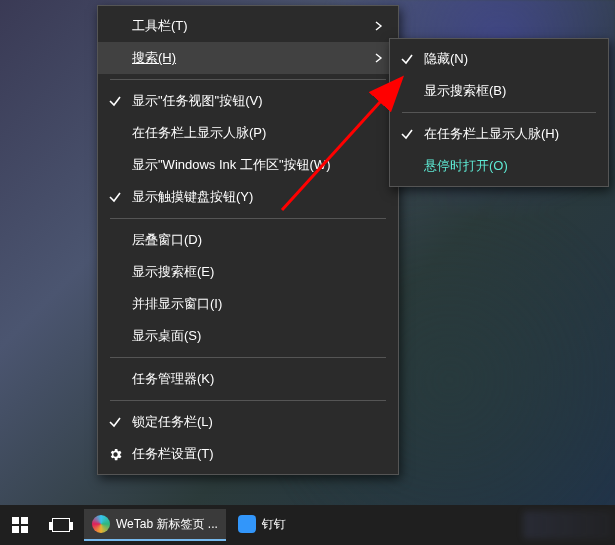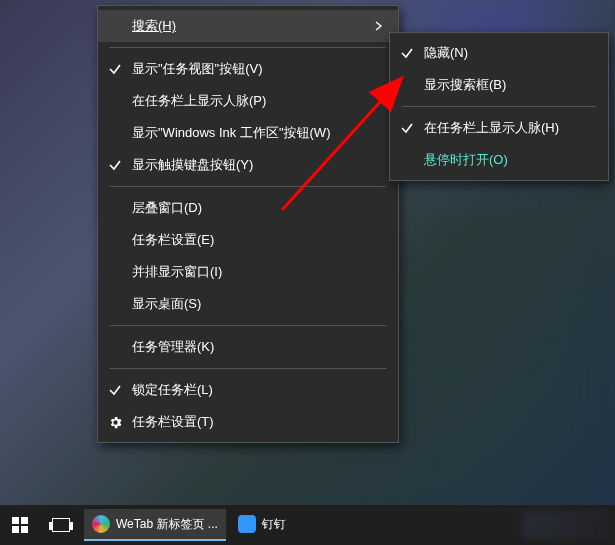--- a/index.html
+++ b/index.html
@@ -79,21 +79,21 @@
 
   
   .menu {
     position: absolute;
     background: #2b2b2b;
     border: 1px solid #555;
     box-shadow: 2px 4px 10px rgba(0,0,0,0.6);
     padding: 4px 0;
   }
   .menu-main { left: 97px; top: 5px; width: 300px; }
-  .menu-sub  { left: 389px; top: 32px; width: 218px; }
+  .menu-sub  { left: 389px; top: 38px; width: 218px; }
 
   .menu-item {
     height: 32px;
     display: flex;
     align-items: center;
     padding: 0 10px 0 0;
     position: relative;
     color: #fff;
     white-space: nowrap;
   }
@@ -136,20 +136,29 @@
   }
 </style>
 </head>
 <body>
 
 <div class="desktop">
   <div class="texture"></div>
 </div>
 
 <div class="menu menu-main">
+  <div class="menu-item">
+    <span class="left-slot"></span>
+    <span class="label">工具栏(T)</span>
+    <span class="right-slot">
+      <svg width="8" height="10" viewBox="0 0 8 10">
+          <path d="M1 1 L6 5 L1 9" stroke="#fff" stroke-width="1.4" fill="none"></path>
+        </svg>
+    </span>
+  </div>
   <div class="menu-item hover">
     <span class="left-slot"></span>
     <span class="label">搜索(H)</span>
     <span class="right-slot">
       <svg width="8" height="10" viewBox="0 0 8 10">
           <path d="M1 1 L6 5 L1 9" stroke="#fff" stroke-width="1.4" fill="none"></path>
         </svg>
     </span>
   </div>
 
@@ -186,21 +195,21 @@
 
   <div class="menu-sep"></div>
 
   <div class="menu-item">
     <span class="left-slot"></span>
     <span class="label">层叠窗口(D)</span>
     <span class="right-slot"></span>
   </div>
   <div class="menu-item">
     <span class="left-slot"></span>
-    <span class="label">任务栏设置(E)</span>
+    <span class="label">显示搜索框(E)</span>
     <span class="right-slot"></span>
   </div>
   <div class="menu-item">
     <span class="left-slot"></span>
     <span class="label">并排显示窗口(I)</span>
     <span class="right-slot"></span>
   </div>
   <div class="menu-item">
     <span class="left-slot"></span>
     <span class="label">显示桌面(S)</span>

